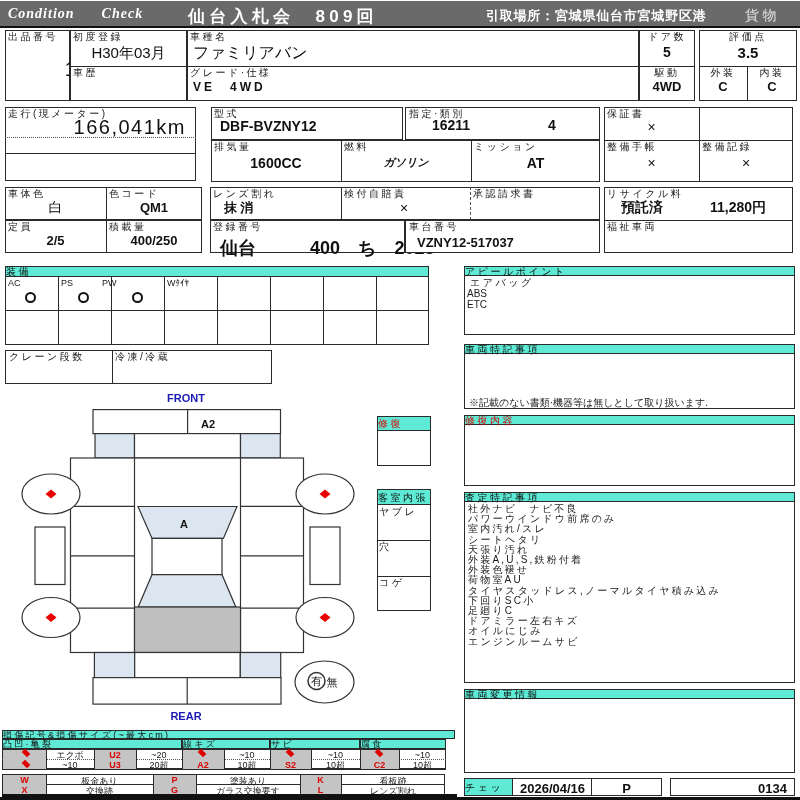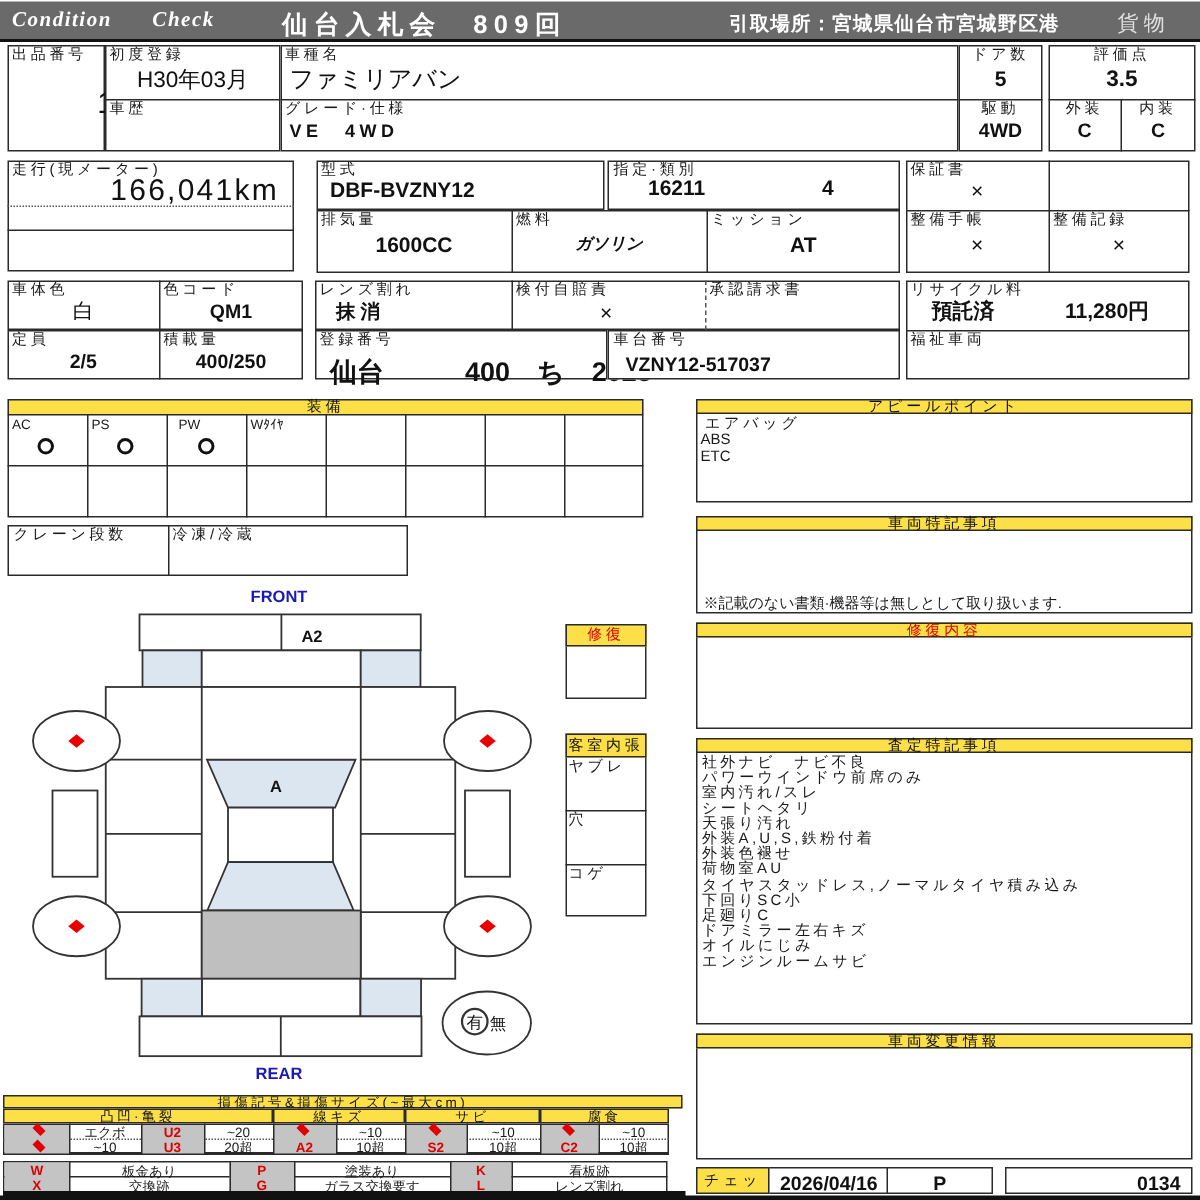--- a/index.html
+++ b/index.html
@@ -2,22 +2,22 @@
 <html><head>
 <meta charset="utf-8">
 <style>
   html,body{margin:0;padding:0;background:#fff;}
   #page{position:relative;width:800px;height:800px;background:#fff;overflow:hidden;
         font-family:"Liberation Sans",sans-serif;color:#1a1a1a;}
   .box{position:absolute;border:1px solid #2a2a2a;background:#fff;box-sizing:border-box;}
   .lbl{position:absolute;font-size:10px;line-height:10px;white-space:nowrap;color:#1a1a1a;}
   .val{position:absolute;font-weight:bold;white-space:nowrap;color:#111;}
   .ctr{text-align:center;}
-  .bar{position:absolute;background:#fde047;border:1px solid #2a2a2a;box-sizing:border-box;
-       font-size:10px;text-align:center;color:#111;}
+  .bar{position:absolute;background:#5eead4;border:1px solid #2a2a2a;box-sizing:border-box;
+       font-size:10px;color:#111;}
   .gry{background:#c4c4c4;}
   .red{color:#dd0000;}
   .js{letter-spacing:0.25em;}
   .bar{letter-spacing:0.25em;}
   .dm{position:absolute;width:6px;height:6px;background:#e00000;transform:rotate(45deg) scale(1.25,0.8);}
   .hline{position:absolute;background:#2a2a2a;height:1px;}
   .vline{position:absolute;background:#2a2a2a;width:1px;}
 </style>
 </head>
 <body>
@@ -166,21 +166,21 @@
 <div class="vline" style="left:270px;top:276px;height:69px;"></div>
 <div class="vline" style="left:323px;top:276px;height:69px;"></div>
 <div class="vline" style="left:376px;top:276px;height:69px;"></div>
 
 <div class="lbl" style="left:8px;top:278px;font-size:9px;">AC</div>
 <div style="position:absolute;left:25px;top:292px;width:11px;height:11px;border:2px solid #111;border-radius:50%;box-sizing:border-box;"></div>
 
 <div class="lbl" style="left:61px;top:278px;font-size:9px;">PS</div>
 <div style="position:absolute;left:78px;top:292px;width:11px;height:11px;border:2px solid #111;border-radius:50%;box-sizing:border-box;"></div>
 
-<div class="lbl" style="left:119px;top:278px;font-size:9px;">PW</div>
+<div class="lbl" style="left:102px;top:278px;font-size:9px;">PW</div>
 <div style="position:absolute;left:132px;top:292px;width:11px;height:11px;border:2px solid #111;border-radius:50%;box-sizing:border-box;"></div>
 
 <div class="lbl" style="left:167px;top:278px;font-size:9px;">Wﾀｲﾔ</div>
 
 <div class="box" style="left:5px;top:350px;width:267px;height:34px;"></div>
 <div class="vline" style="left:112px;top:350px;height:34px;"></div>
 <div class="lbl js" style="left:9px;top:352px;">クレーン段数</div>
 
 <div class="lbl js" style="left:115px;top:352px;">冷凍/冷蔵</div>
 

